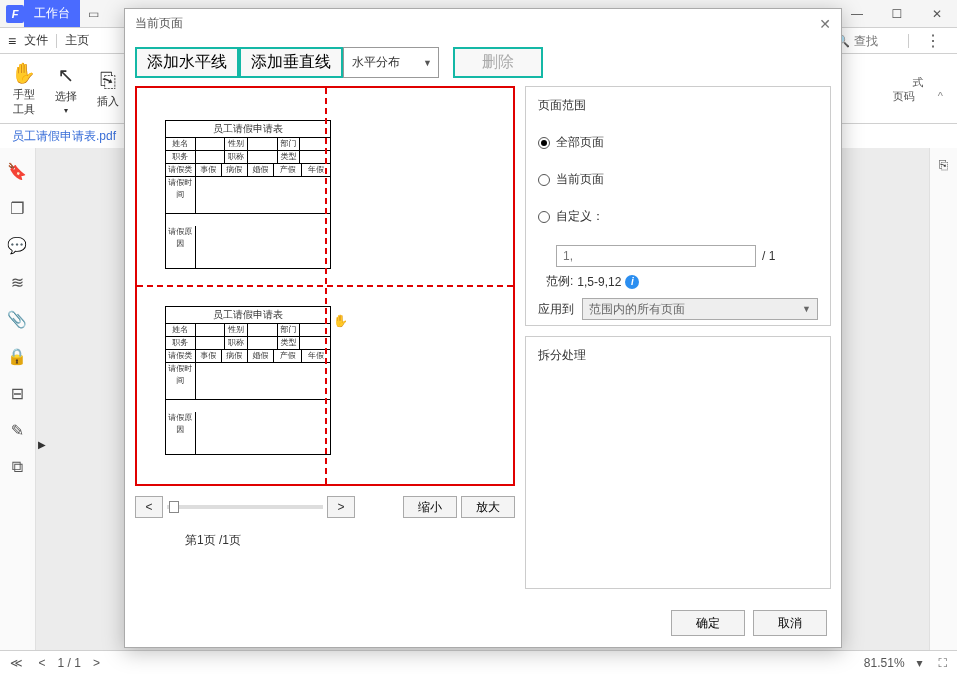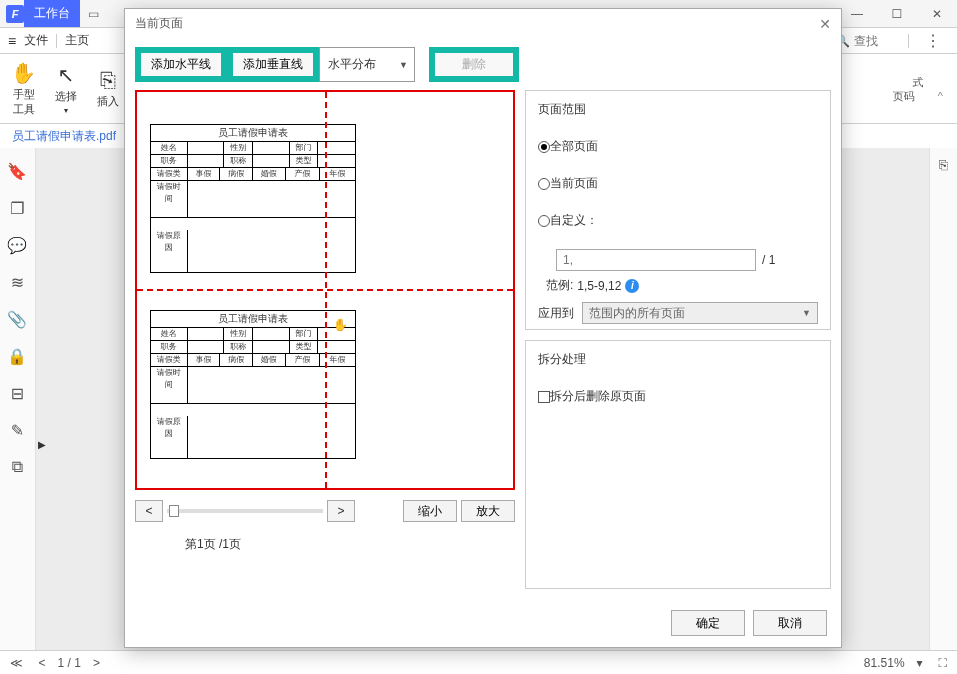--- a/index.html
+++ b/index.html
@@ -38,29 +38,29 @@
 .statusbar { position:absolute; bottom:0; left:0; right:0; height:24px; border-top:1px solid #d0d0d0; display:flex; align-items:center; gap:8px; padding:0 6px; font-size:12px; color:#555; background:#fff;}
 .statusbar .sp { flex:1;}
 .statusbar .sbtn { padding:0 4px;}
 
 
 .modal { position: absolute; left: 124px; top: 8px; width: 718px; height: 640px; background: #fff; border: 1px solid #aaa; box-shadow: 0 4px 20px rgba(0,0,0,.25); display:flex; flex-direction:column;}
 .modal-title { height: 30px; display:flex; align-items:center; padding: 0 10px; font-size:12px; color:#555; border-bottom: 1px solid transparent;}
 .modal-title .close { margin-left:auto; font-size:14px; color:#777; }
 
 .modal-toolbar { display:flex; gap:0; padding: 8px 10px 4px;}
-.mbtn { border:6px solid #14b8a6; background:#f8f8f8; padding:3px 10px; font-size:12px; min-width:90px; text-align:center;}
+.mbtn { border:2px solid #14b8a6; background:#f8f8f8; padding:3px 10px; font-size:16px; min-width:90px; text-align:center;}
 .mbtn.del { color:#aaa;}
 .msel { border:1px solid #999; background:#fff; padding:3px 6px 3px 8px; font-size:12px; min-width:96px; display:flex; align-items:center; justify-content:space-between;}
 .msel .car { font-size:9px; color:#555;}
 
 .modal-body { flex:1; display:flex; gap:10px; padding: 0 10px 10px;}
 .left-pane { width: 380px; display:flex; flex-direction:column;}
 .preview-frame { border:2px solid #e00000; height: 400px; margin-top:4px; position:relative; background:#fff;}
-.miniform { position:absolute; left:13px; width:206px; border:1px solid #000;}
+.miniform { position:absolute; left:28px; width:166px; border:1px solid #000;}
 .miniform.top { top:32px; }
 .miniform.bot { top:218px; }
 .mf-title { text-align:center; font-size:10px; border-bottom:1px solid #000; padding:1px 0;}
 .mf-row { display:flex; border-bottom:1px solid #000;}
 .mf-row:last-child{border-bottom:none;}
 .mf-cell { border-right:1px solid #000; font-size:8px; text-align:center; padding:0 2px; line-height:12px; height:12px; overflow:hidden;}
 .mf-cell:last-child{border-right:none;}
 .mf-tall { height:36px;}
 .mf-taller { height:42px;margin-top:12px;}
 .dash-h { position:absolute; left:0; right:0; top:197px; border-top:2px dashed #e00000;}
@@ -70,21 +70,21 @@
 .slider-row { display:flex; align-items:center; gap:4px; margin-top:10px;}
 .navbtn { width:28px; height:22px; border:1px solid #aaa; background:#f4f4f4; display:flex; align-items:center; justify-content:center; font-size:12px;}
 .track { flex:1; height:4px; background:#ddd; position:relative;}
 .thumb { position:absolute; left:2px; top:-4px; width:10px; height:12px; background:#fff; border:1px solid #888;}
 .zoombtn { width:54px; height:22px; border:1px solid #aaa; background:#f4f4f4; font-size:12px;}
 .pagelabel { margin-top:14px; font-size:12px; padding-left:50px;}
 
 .right-pane { flex:1; display:flex; flex-direction:column; gap:10px; padding-top:4px;}
 .group { border:1px solid #ccc; padding:10px 12px; }
 .group-title { font-size:12px; margin-bottom:8px;}
-.radio-row, .check-row { display:flex; align-items:center; font-size:12px; margin:20px 0;}
+.radio-row, .check-row { display:flex; align-items:center; gap:6px; font-size:12px; margin:20px 0;}
 .radio { width:12px; height:12px; border:1px solid #555; border-radius:50%; display:inline-flex; align-items:center; justify-content:center;}
 .radio.sel::after { content:''; width:6px; height:6px; background:#000; border-radius:50%;}
 .checkbox { width:12px; height:12px; border:1px solid #555;}
 .range-input { display:flex; align-items:center; gap:6px; margin:6px 0 6px 18px;}
 .range-input input { width:200px; height:22px; border:1px solid #aaa; padding:0 6px; font-size:12px; color:#aaa;}
 .info-i { width:14px; height:14px; border-radius:50%; background:#2b8ef0; color:#fff; display:inline-flex; align-items:center; justify-content:center; font-size:10px; font-style:italic; font-weight:bold;}
 .apply-row { display:flex; align-items:center; gap:8px; margin-top:8px; font-size:12px;}
 .apply-sel { flex:1; height:22px; border:1px solid #aaa; background:#eee; display:flex; align-items:center; justify-content:space-between; padding:0 6px; color:#666;}
 
 .modal-footer { height:48px; display:flex; align-items:center; justify-content:flex-end; gap:8px; padding:0 14px;}
@@ -314,24 +314,20 @@
           <span>应用到</span>
           <div class="apply-sel">
             <span>范围内的所有页面</span>
             <span style="font-size:9px;">▼</span>
           </div>
         </div>
       </div>
 
       <div class="group" style="flex:1;">
         <div class="group-title">拆分处理</div>
-        <div class="check-row">
-            <span class="checkbox"></span>
-            <span>拆分后删除原页面</span>
-          </div>
       </div>
     </div>
   </div>
 
   <div class="modal-footer">
     <button class="footer-btn">确定</button>
     <button class="footer-btn">取消</button>
   </div>
 </div>
 

